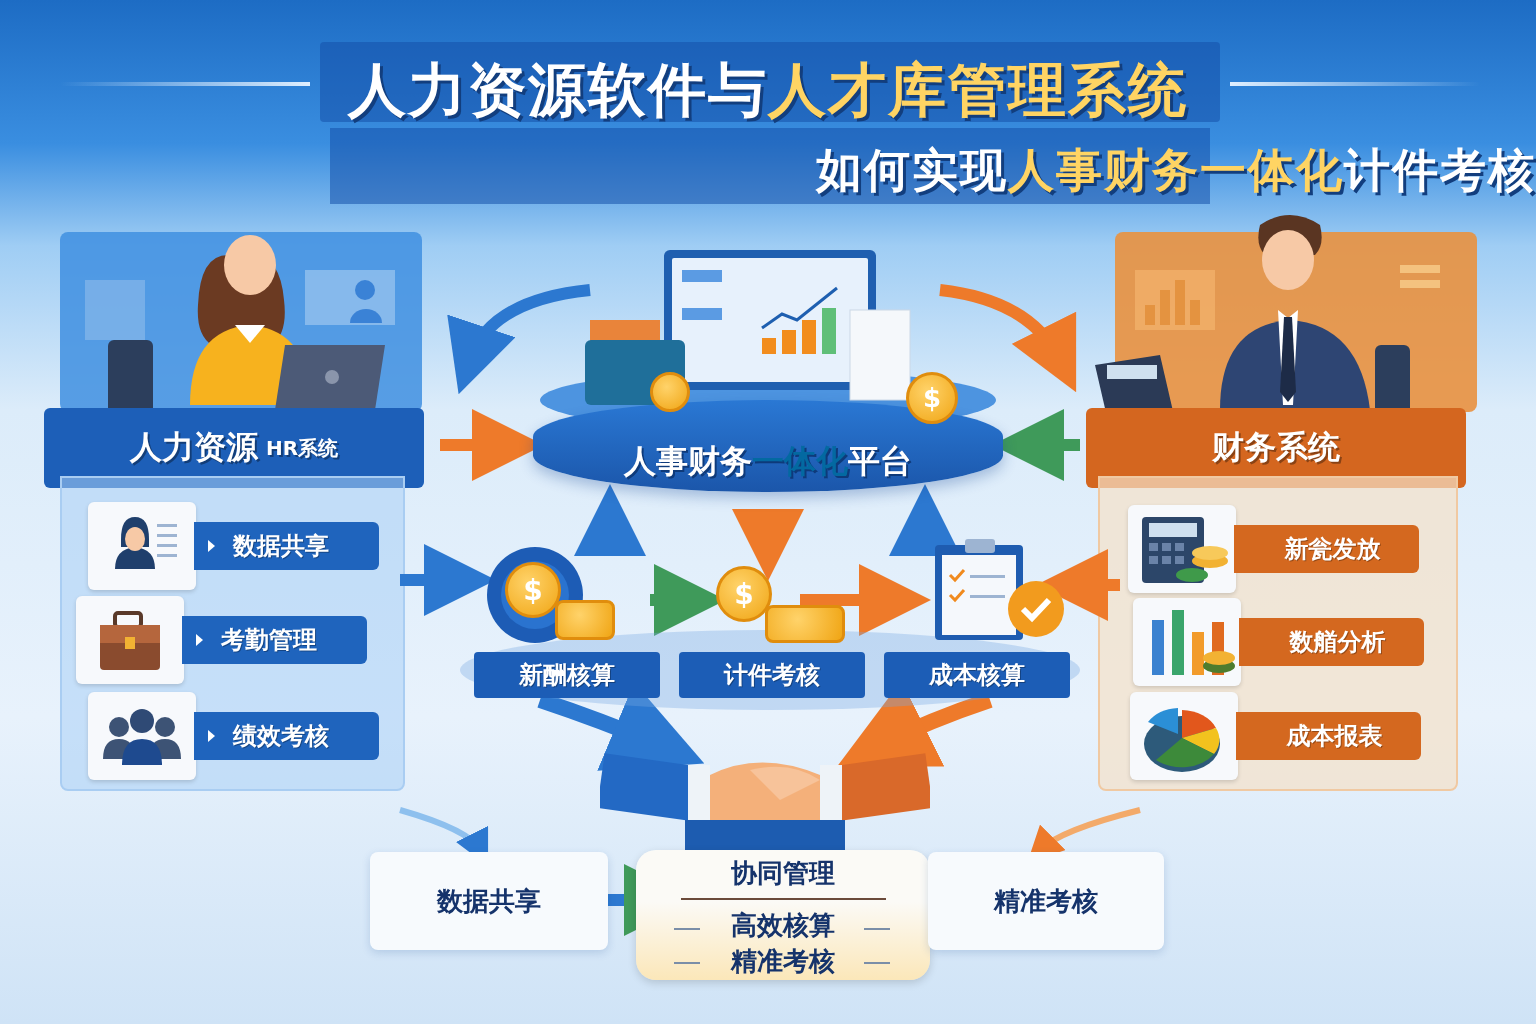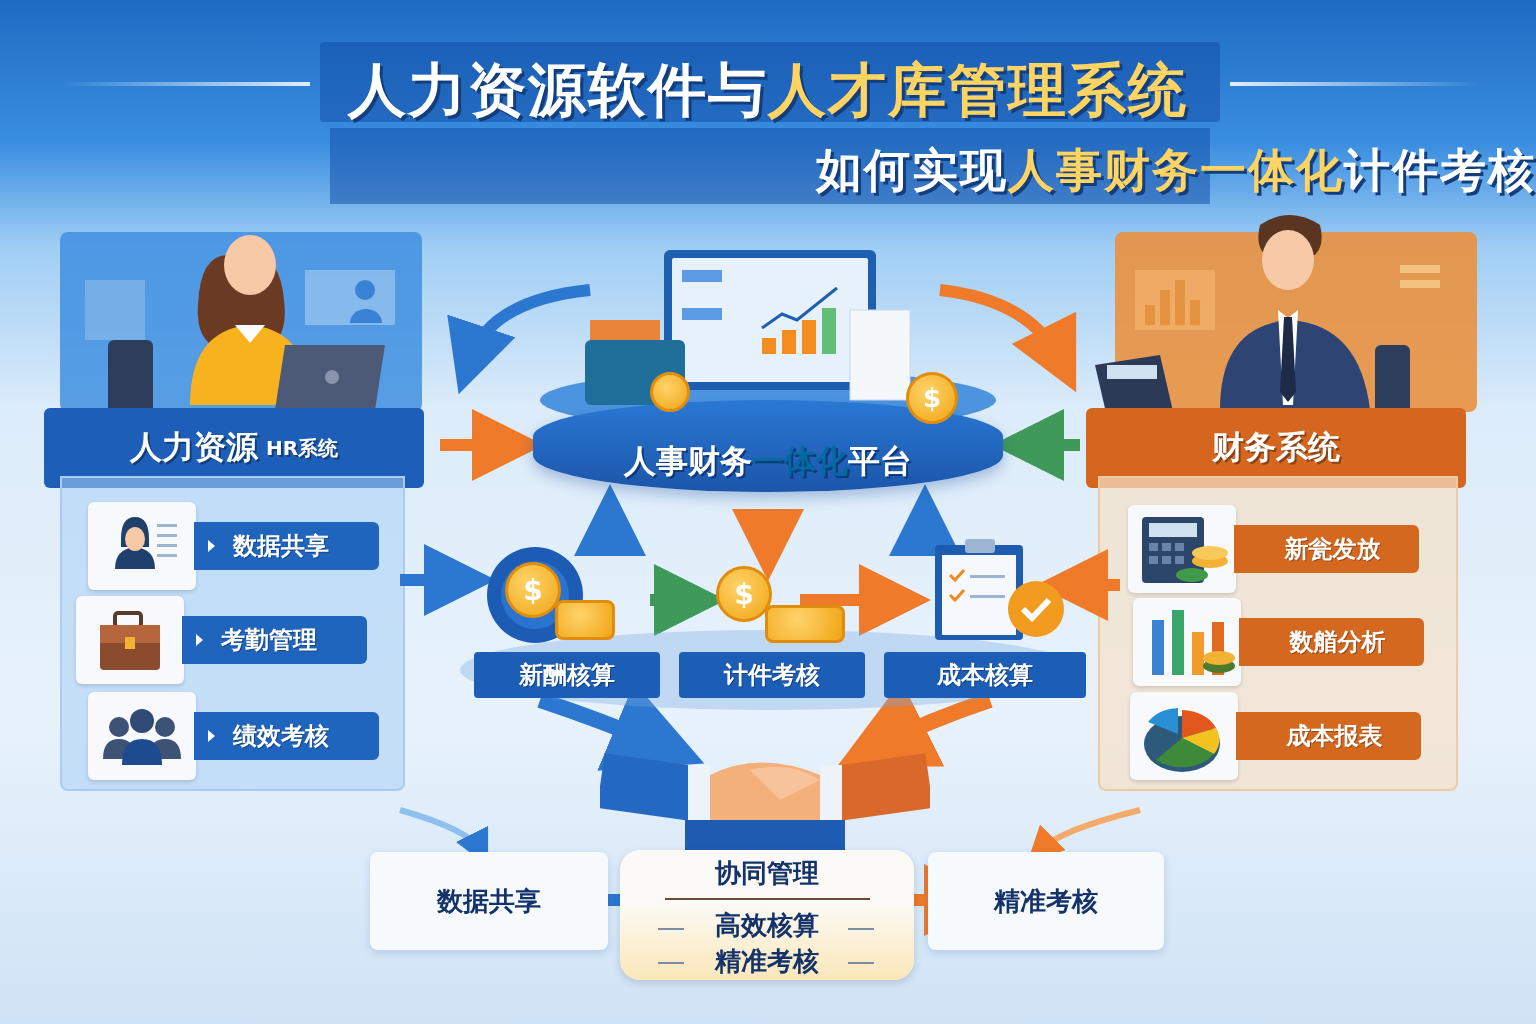--- a/index.html
+++ b/index.html
@@ -34,21 +34,21 @@
 .platform-top{left:540px;top:370px;width:456px;height:60px;background:#4d94e0;border-radius:50%}
 .platform-title{left:533px;top:440px;width:470px;text-align:center;font-size:32px;font-weight:bold;color:#fff;text-shadow:2px 2px 0 #0e3a7a}
 .platform-title .hl{color:#0369a1}
 .monitor{left:664px;top:250px;width:212px;height:140px;background:#1f5fb0;border-radius:6px;padding:8px}
 .monitor .scr{width:100%;height:100%;background:#e7f1fc;border-radius:2px;position:relative}
 .mod{position:absolute;top:652px;height:46px;color:#fff;font-size:24px;font-weight:bold;background:#1c5db6;display:flex;align-items:center;justify-content:center;border-radius:4px;text-shadow:1px 1px 0 rgba(0,0,0,.3)}
 .coin{position:absolute;border-radius:50%;background:radial-gradient(circle at 40% 35%,#ffd36a,#f0a514);color:#fff;font-weight:bold;display:flex;align-items:center;justify-content:center;border:3px solid #e08d0d}
 
 
 .box{position:absolute;background:#f7fafd;border-radius:8px;box-shadow:0 3px 8px rgba(30,80,150,.18);display:flex;align-items:center;justify-content:center;font-size:26px;font-weight:bold;color:#15336b}
-.center-box{left:620px;top:850px;width:294px;height:130px;border-radius:20px;background:linear-gradient(180deg,#fbfaf6 0%,#fbfaf6 40%,#fbe7b9 100%);box-shadow:0 3px 8px rgba(0,0,0,.15)}
+.center-box{left:636px;top:850px;width:294px;height:130px;border-radius:20px;background:linear-gradient(180deg,#fbfaf6 0%,#fbfaf6 40%,#fbe7b9 100%);box-shadow:0 3px 8px rgba(0,0,0,.15)}
 .cb-title{position:absolute;left:0;top:6px;width:100%;text-align:center;font-size:26px;font-weight:bold;color:#15336b}
 .cb-line{position:absolute;left:45px;top:48px;width:205px;height:2px;background:#6b4a3a}
 .cb-l1,.cb-l2{position:absolute;left:0;width:100%;text-align:center;font-size:26px;font-weight:bold;color:#15336b}
 .cb-l1{top:58px}.cb-l2{top:94px}
 .dash{position:absolute;width:26px;height:2px;background:#7a8ea8}
 .handshake{left:600px;top:740px;width:330px;height:110px}
 </style>
 </head>
 <body>
 
@@ -267,21 +267,21 @@
     <path d="M20 40 l5 5 l9-10" stroke="#f08a1e" stroke-width="3" fill="none"></path>
     <path d="M20 60 l5 5 l9-10" stroke="#f08a1e" stroke-width="3" fill="none"></path>
     <rect x="40" y="40" width="35" height="3" fill="#9db4d2"></rect>
     <rect x="40" y="60" width="35" height="3" fill="#9db4d2"></rect>
     <circle cx="106" cy="74" r="28" fill="#f29b1e"></circle>
     <path d="M93 74 l9 9 l17-18" stroke="#fff" stroke-width="6" fill="none"></path>
   </svg>
 
 <div class="mod" style="left:474px;width:186px">新酬核算</div>
 <div class="mod" style="left:679px;width:186px">计件考核</div>
-<div class="mod" style="left:884px;width:202px">成本核算</div>
+<div class="mod" style="left:884px;width:186px">成本核算</div>
 
 <svg class="abs handshake" width="330" height="110">
   <rect x="0" y="20" width="95" height="55" fill="#2369c4" transform="rotate(8 50 50)"></rect>
   <rect x="88" y="25" width="22" height="58" fill="#eef3f8"></rect>
   <rect x="235" y="20" width="95" height="55" fill="#d9692a" transform="rotate(-8 280 50)"></rect>
   <rect x="220" y="25" width="22" height="58" fill="#eef3f8"></rect>
   <path d="M110 35 q50 -25 110 0 l0 45 q-50 30 -110 0z" fill="#f4b07a"></path>
   <path d="M150 30 q40 -10 70 10 l-40 20z" fill="#f7c39a"></path>
   <rect x="85" y="80" width="160" height="30" fill="#1d5cb0"></rect>
 </svg>

